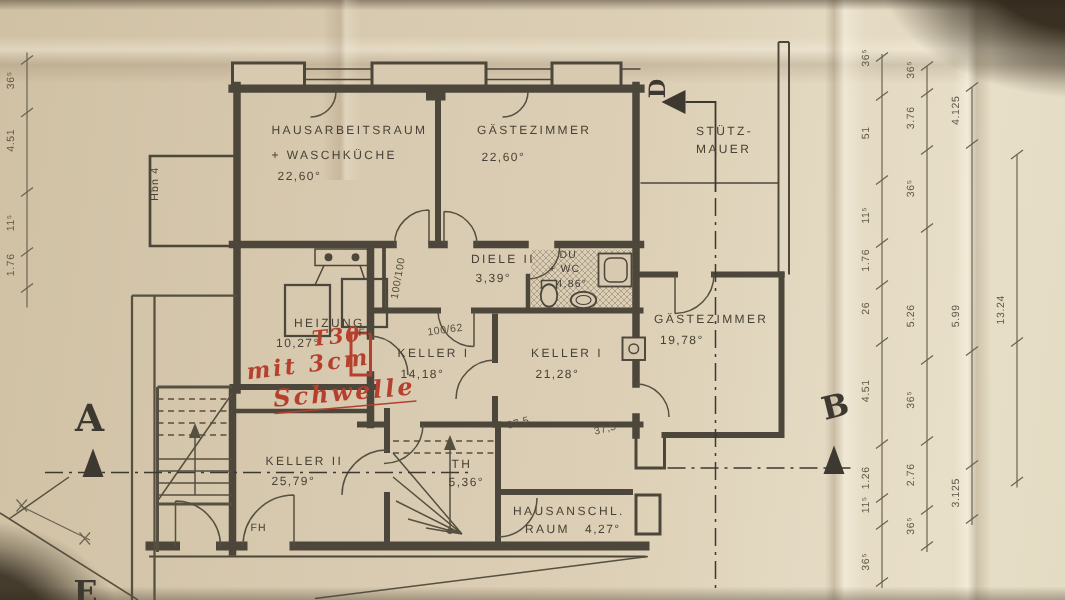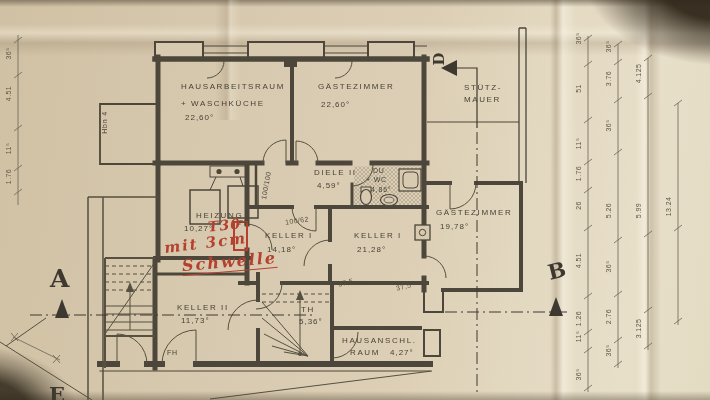--- a/index.html
+++ b/index.html
@@ -197,37 +197,37 @@
   <span class="lbl" style="left:318px;top:82px">GÄSTEZIMMER</span>
   <span class="lbl area" style="left:321px;top:100px">22,60°</span>
 
   <span class="lbl" style="left:464px;top:83px">STÜTZ-</span>
   <span class="lbl" style="left:464px;top:95px">MAUER</span>
 
   <span class="lbl" style="left:196px;top:211px">HEIZUNG</span>
   <span class="lbl area" style="left:184px;top:224px">10,27°</span>
 
   <span class="lbl" style="left:314px;top:168px">DIELE II</span>
-  <span class="lbl area" style="left:317px;top:181px">4,59°</span>
+  <span class="lbl area" style="left:317px;top:181px">3,39°</span>
 
   <span class="lbl sm" style="left:373px;top:167px">DU</span>
   <span class="lbl sm" style="left:366px;top:176px">+ WC</span>
   <span class="lbl sm area" style="left:371px;top:186px">4,86°</span>
 
   <span class="lbl" style="left:265px;top:231px">KELLER I</span>
   <span class="lbl area" style="left:267px;top:245px">14,18°</span>
 
   <span class="lbl" style="left:354px;top:231px">KELLER I</span>
   <span class="lbl area" style="left:357px;top:245px">21,28°</span>
 
   <span class="lbl" style="left:436px;top:208px">GÄSTEZIMMER</span>
   <span class="lbl area" style="left:440px;top:222px">19,78°</span>
 
   <span class="lbl" style="left:177px;top:303px">KELLER II</span>
-  <span class="lbl area" style="left:181px;top:316px">11,73°</span>
+  <span class="lbl area" style="left:181px;top:316px">25,79°</span>
 
   <span class="lbl" style="left:301px;top:305px">TH</span>
   <span class="lbl area" style="left:299px;top:317px">5,36°</span>
 
   <span class="lbl" style="left:342px;top:336px">HAUSANSCHL.</span>
   <span class="lbl" style="left:350px;top:348px">RAUM</span>
   <span class="lbl area" style="left:390px;top:348px">4,27°</span>
 
   <span class="lbl sm" style="left:239px;top:219px">FH</span>
   <span class="lbl sm" style="left:167px;top:349px">FH</span>

